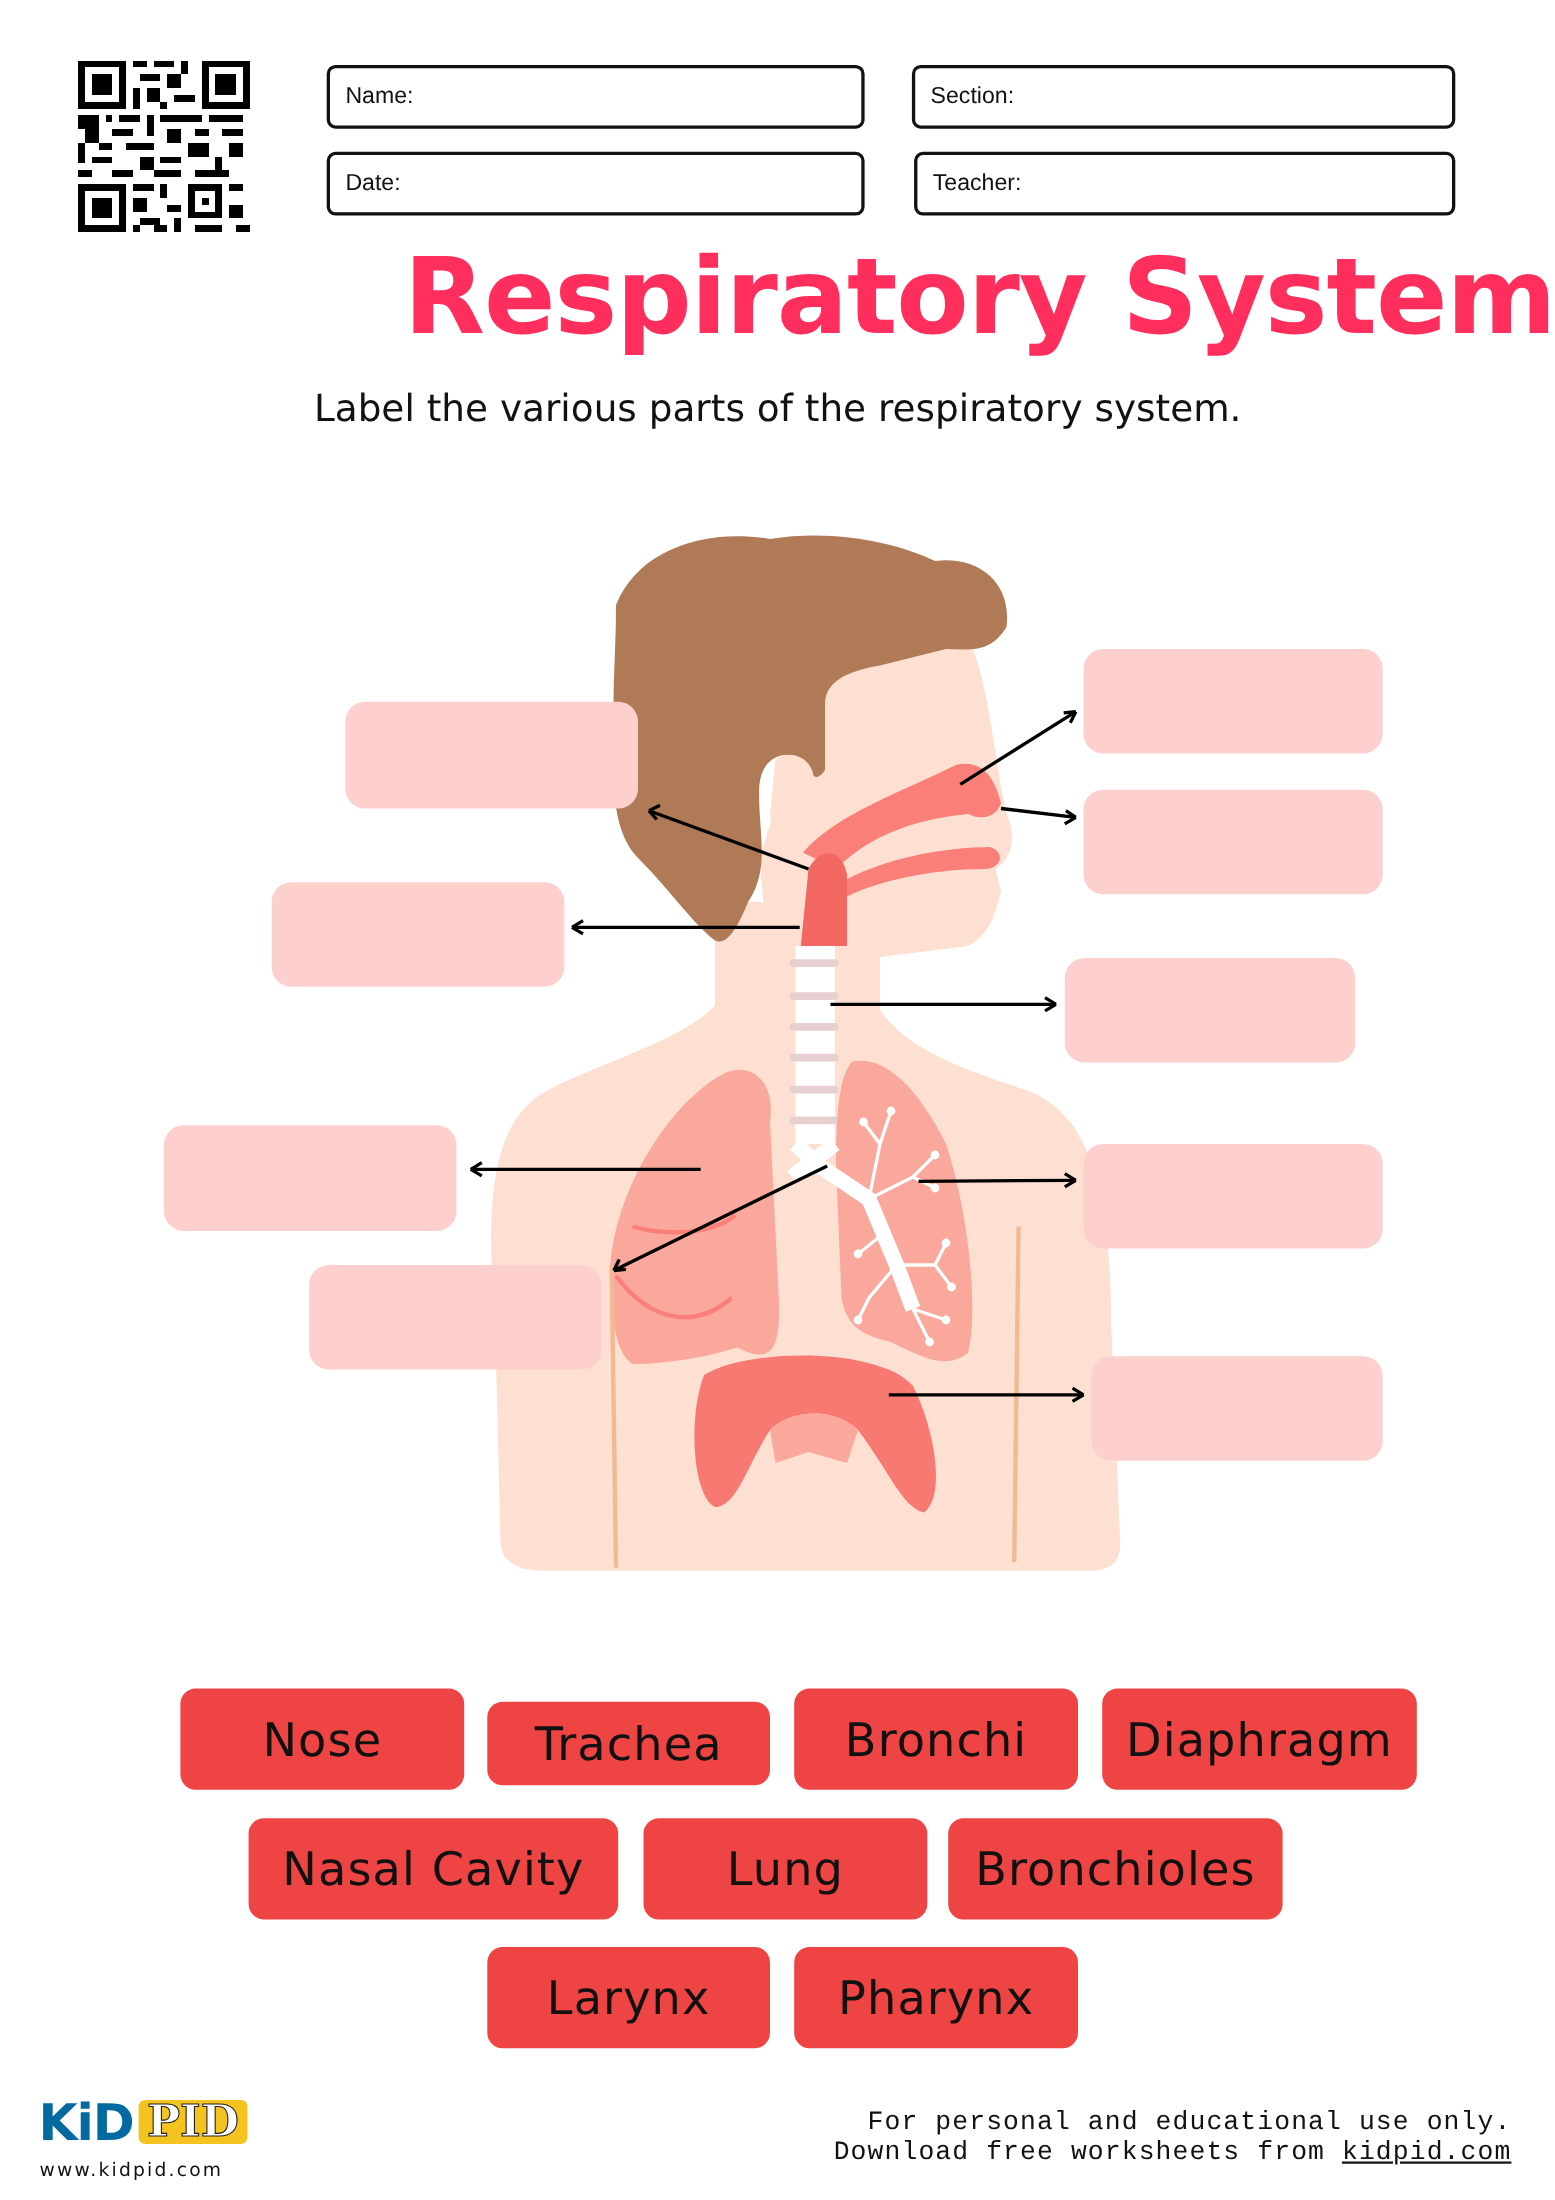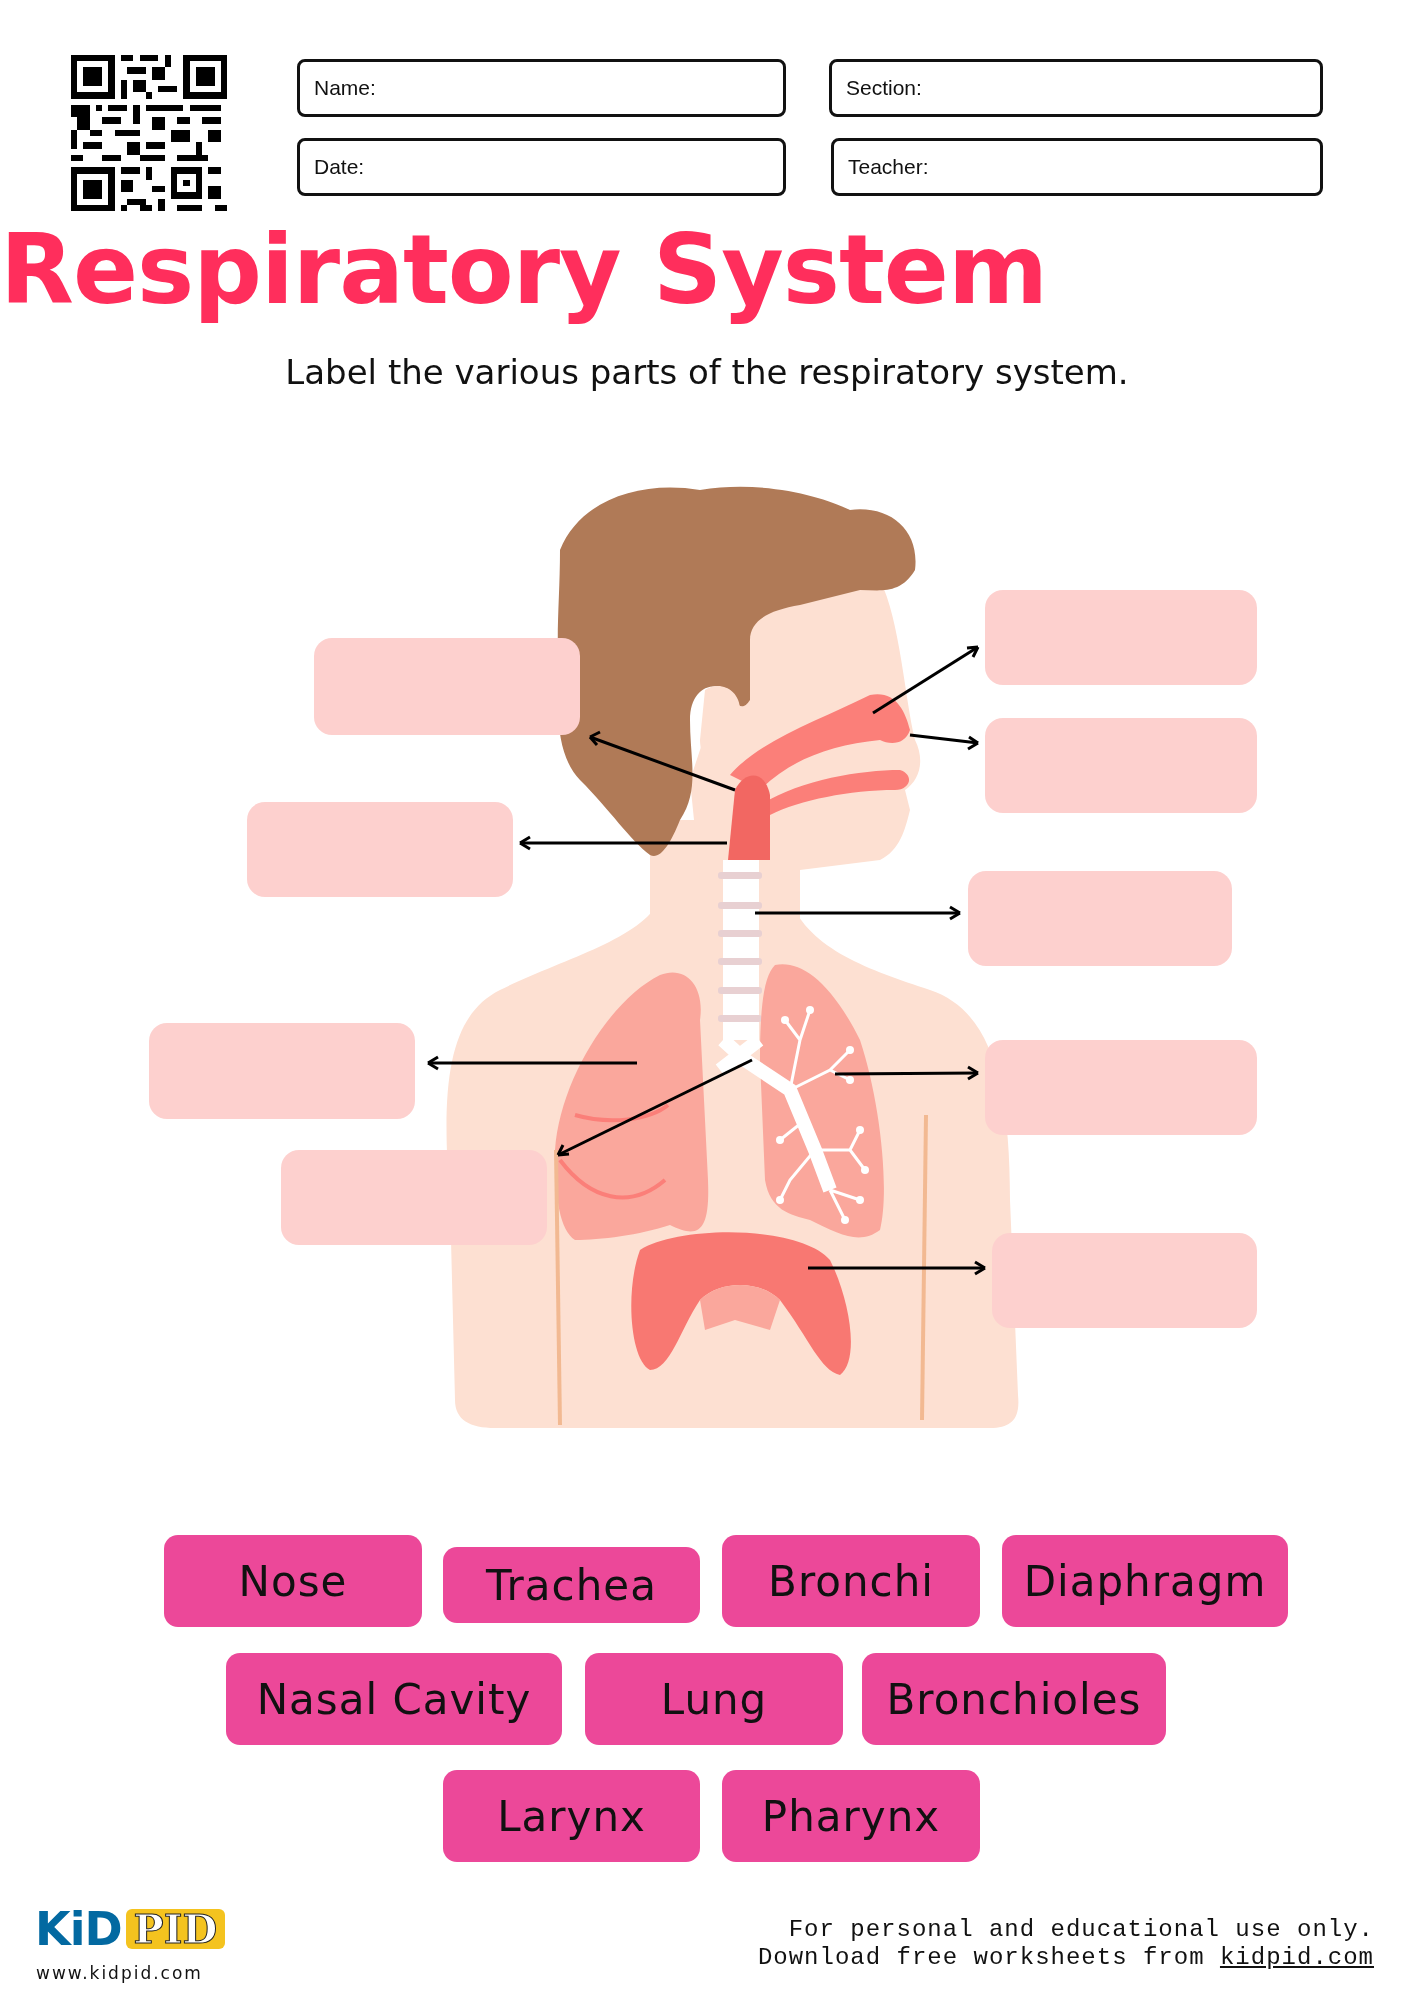--- a/index.html
+++ b/index.html
@@ -3,28 +3,28 @@
 <meta charset="utf-8">
 <style>
   html, body { margin: 0; padding: 0; background: #ffffff; }
   body { width: 1414px; height: 2000px; position: relative; overflow: hidden;
          font-family: "DejaVu Sans", sans-serif; color: #111; }
   .abs { position: absolute; }
   .qr { left: 70px; top: 55px; width: 158px; height: 156px; }
   .field { position: absolute; border: 3px solid #111; border-radius: 8px; box-sizing: border-box;
            height: 58px; display: flex; align-items: center; padding-left: 14px;
            font-family: "Liberation Sans", sans-serif; font-size: 21px; color: #111; background: #fff; }
-  .title { position: absolute; left: 0; width: 1414px; top: 222px; text-align: left;
+  .title { position: absolute; left: 0; width: 1414px; top: 222px; text-align: right;
            font-family: "DejaVu Sans", sans-serif; font-weight: bold; font-size: 96px;
            color: #ff2e5c; letter-spacing: -1px; line-height: 1; }
   .subtitle { position: absolute; left: 0; width: 1414px; top: 352px; text-align: center;
               font-family: "DejaVu Sans", sans-serif; font-size: 34px; color: #111; }
   .label-box { position: absolute; background: #fdd0ce; border-radius: 18px; }
   .diagram { position: absolute; left: 0; top: 0; width: 1414px; height: 2000px; }
-  .chip { position: absolute; background: #ec4899; border-radius: 14px; display: flex;
+  .chip { position: absolute; background: #ef4444; border-radius: 14px; display: flex;
           align-items: center; justify-content: center; font-family: "DejaVu Sans", sans-serif;
           font-size: 42px; color: #111; letter-spacing: 1px; }
   .logo { position: absolute; left: 35px; top: 1902px; display: flex; align-items: center; }
   .logo-kid { font-family: "DejaVu Sans", sans-serif; font-weight: bold; font-size: 46px; color: #0369a1; letter-spacing: -1px; }
   .logo-pid { background: #f4c31f; color: #fff; font-family: "DejaVu Serif", serif; font-weight: bold;
               font-size: 40px; border-radius: 6px; padding: 0 8px; margin-left: 4px; height: 40px; line-height: 40px;
               -webkit-text-stroke: 1px #222; }
   .logo-url { position: absolute; left: 36px; top: 1963px; font-family: "DejaVu Sans", sans-serif; font-size: 17px;
               letter-spacing: 2px; color: #111; }
   .footer { position: absolute; right: 40px; top: 1916px; text-align: right; font-family: Liberation Mono, monospace;

